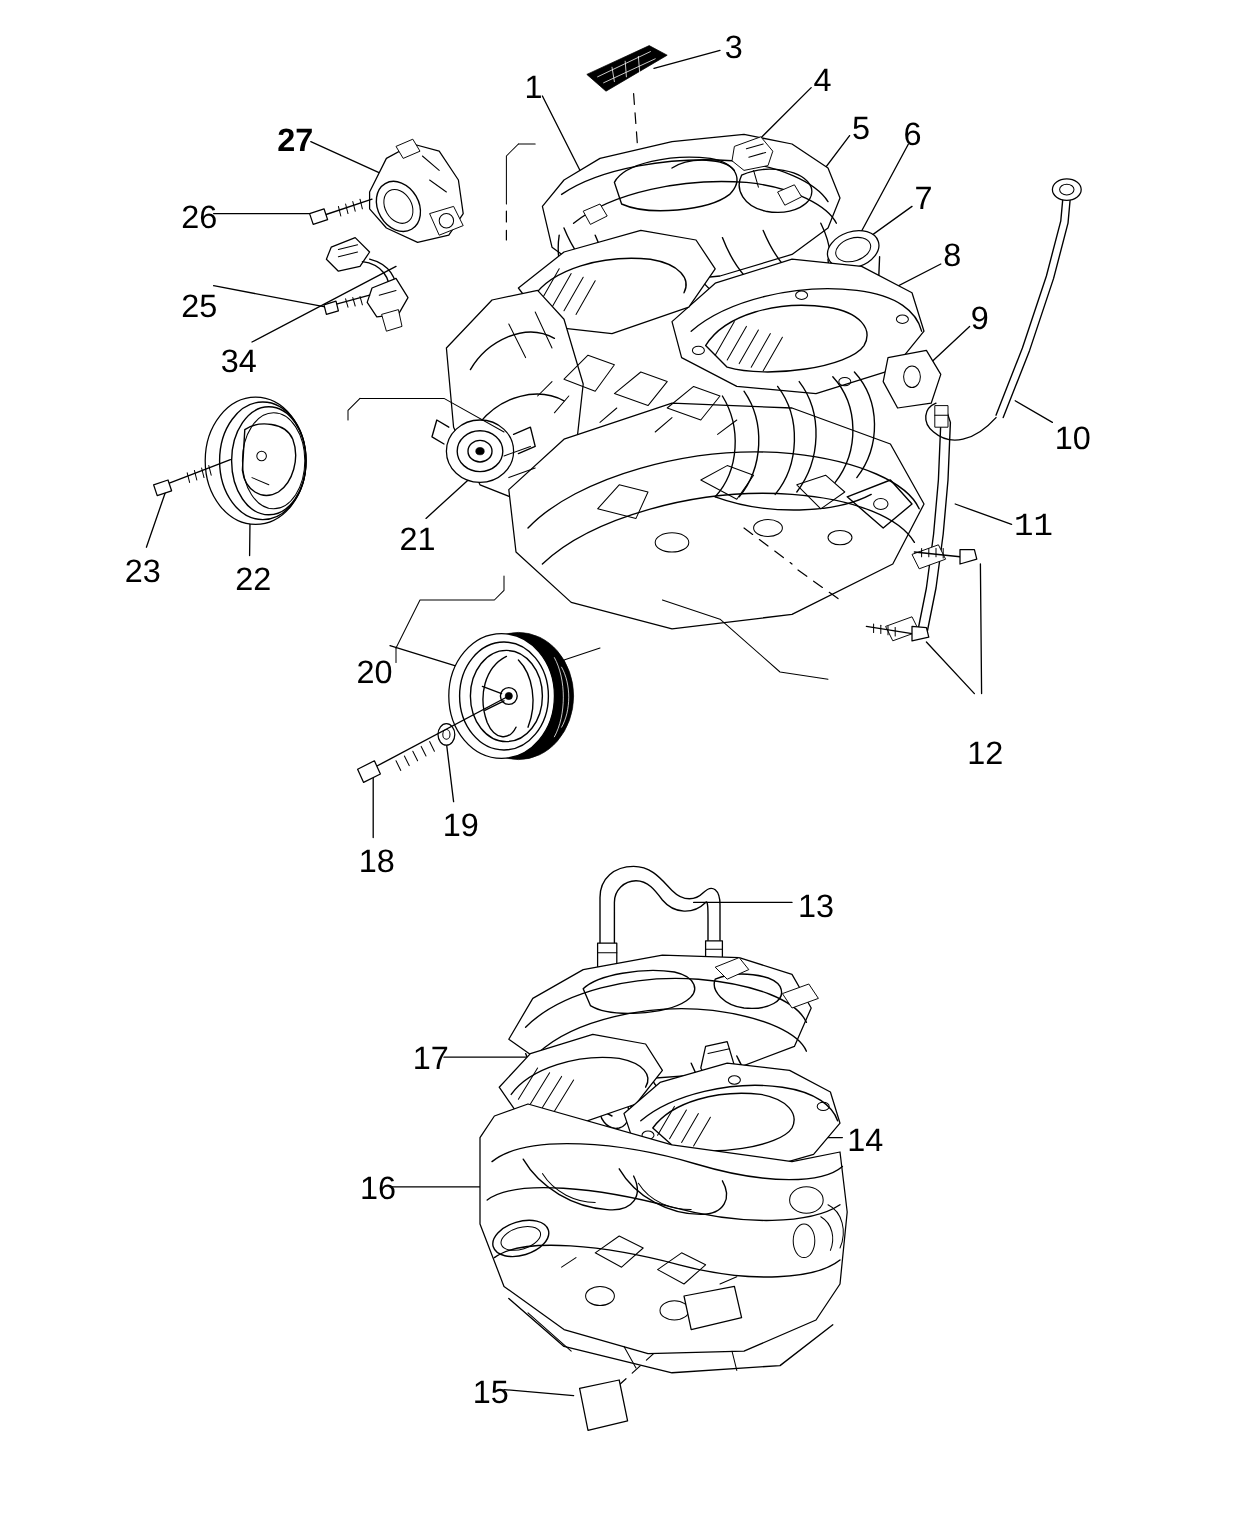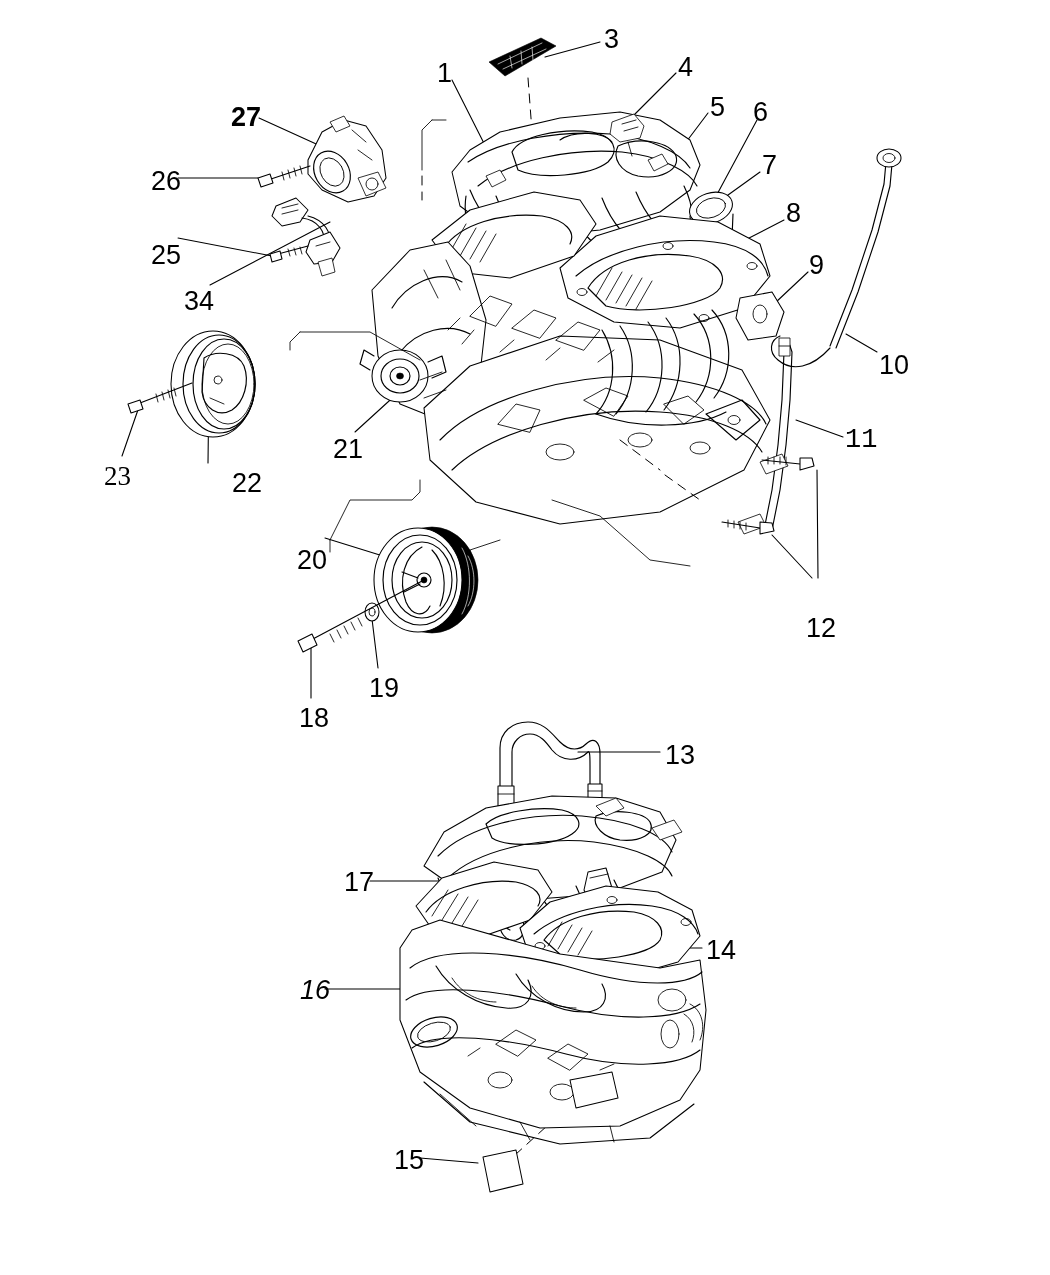--- a/index.html
+++ b/index.html
@@ -507,26 +507,26 @@
   <div class="callout-num" style="left:753px;  top:99px;">6</div>
   <div class="callout-num" style="left:762px;  top:152px;">7</div>
   <div class="callout-num" style="left:786px;  top:200px;">8</div>
   <div class="callout-num" style="left:809px;  top:252px;">9</div>
   <div class="callout-num" style="left:879px;  top:352px;">10</div>
   <div class="callout-num" style="left:845px;  top:427px;font-family:Liberation Mono, monospace;">11</div>
   <div class="callout-num" style="left:806px;  top:579px;margin-top:36px;">12</div>
   <div class="callout-num" style="left:665px;  top:742px;">13</div>
   <div class="callout-num" style="left:706px;  top:937px;">14</div>
   <div class="callout-num" style="left:394px;  top:1147px;">15</div>
-  <div class="callout-num" style="left:300px;  top:977px;font-style:italic;">16</div>
+  <div class="callout-num" style="left:300px;  top:977px;">16</div>
   <div class="callout-num" style="left:344px;  top:869px;">17</div>
   <div class="callout-num" style="left:299px;  top:705px;">18</div>
   <div class="callout-num" style="left:369px;  top:675px;">19</div>
   <div class="callout-num" style="left:297px;  top:523px;margin-top:24px;">20</div>
   <div class="callout-num" style="left:333px;  top:436px;">21</div>
-  <div class="callout-num" style="left:196px;  top:470px;margin-left:36px;">22</div>
-  <div class="callout-num" style="left:104px;  top:463px;font-family:Liberation Serif, serif;">23</div>
+  <div class="callout-num" style="left:196px;  top:470px;">22</div>
+  <div class="callout-num" style="left:104px;  top:463px;">23</div>
   <div class="callout-num" style="left:184px;  top:288px;">34</div>
   <div class="callout-num" style="left:151px;  top:228px;margin-top:14px;">25</div>
   <div class="callout-num" style="left:151px;  top:168px;text-align:center;">26</div>
   <div class="callout-num" style="left:231px;  top:104px;font-weight:bold;">27</div>
 
 </div>
 
 </body></html>

